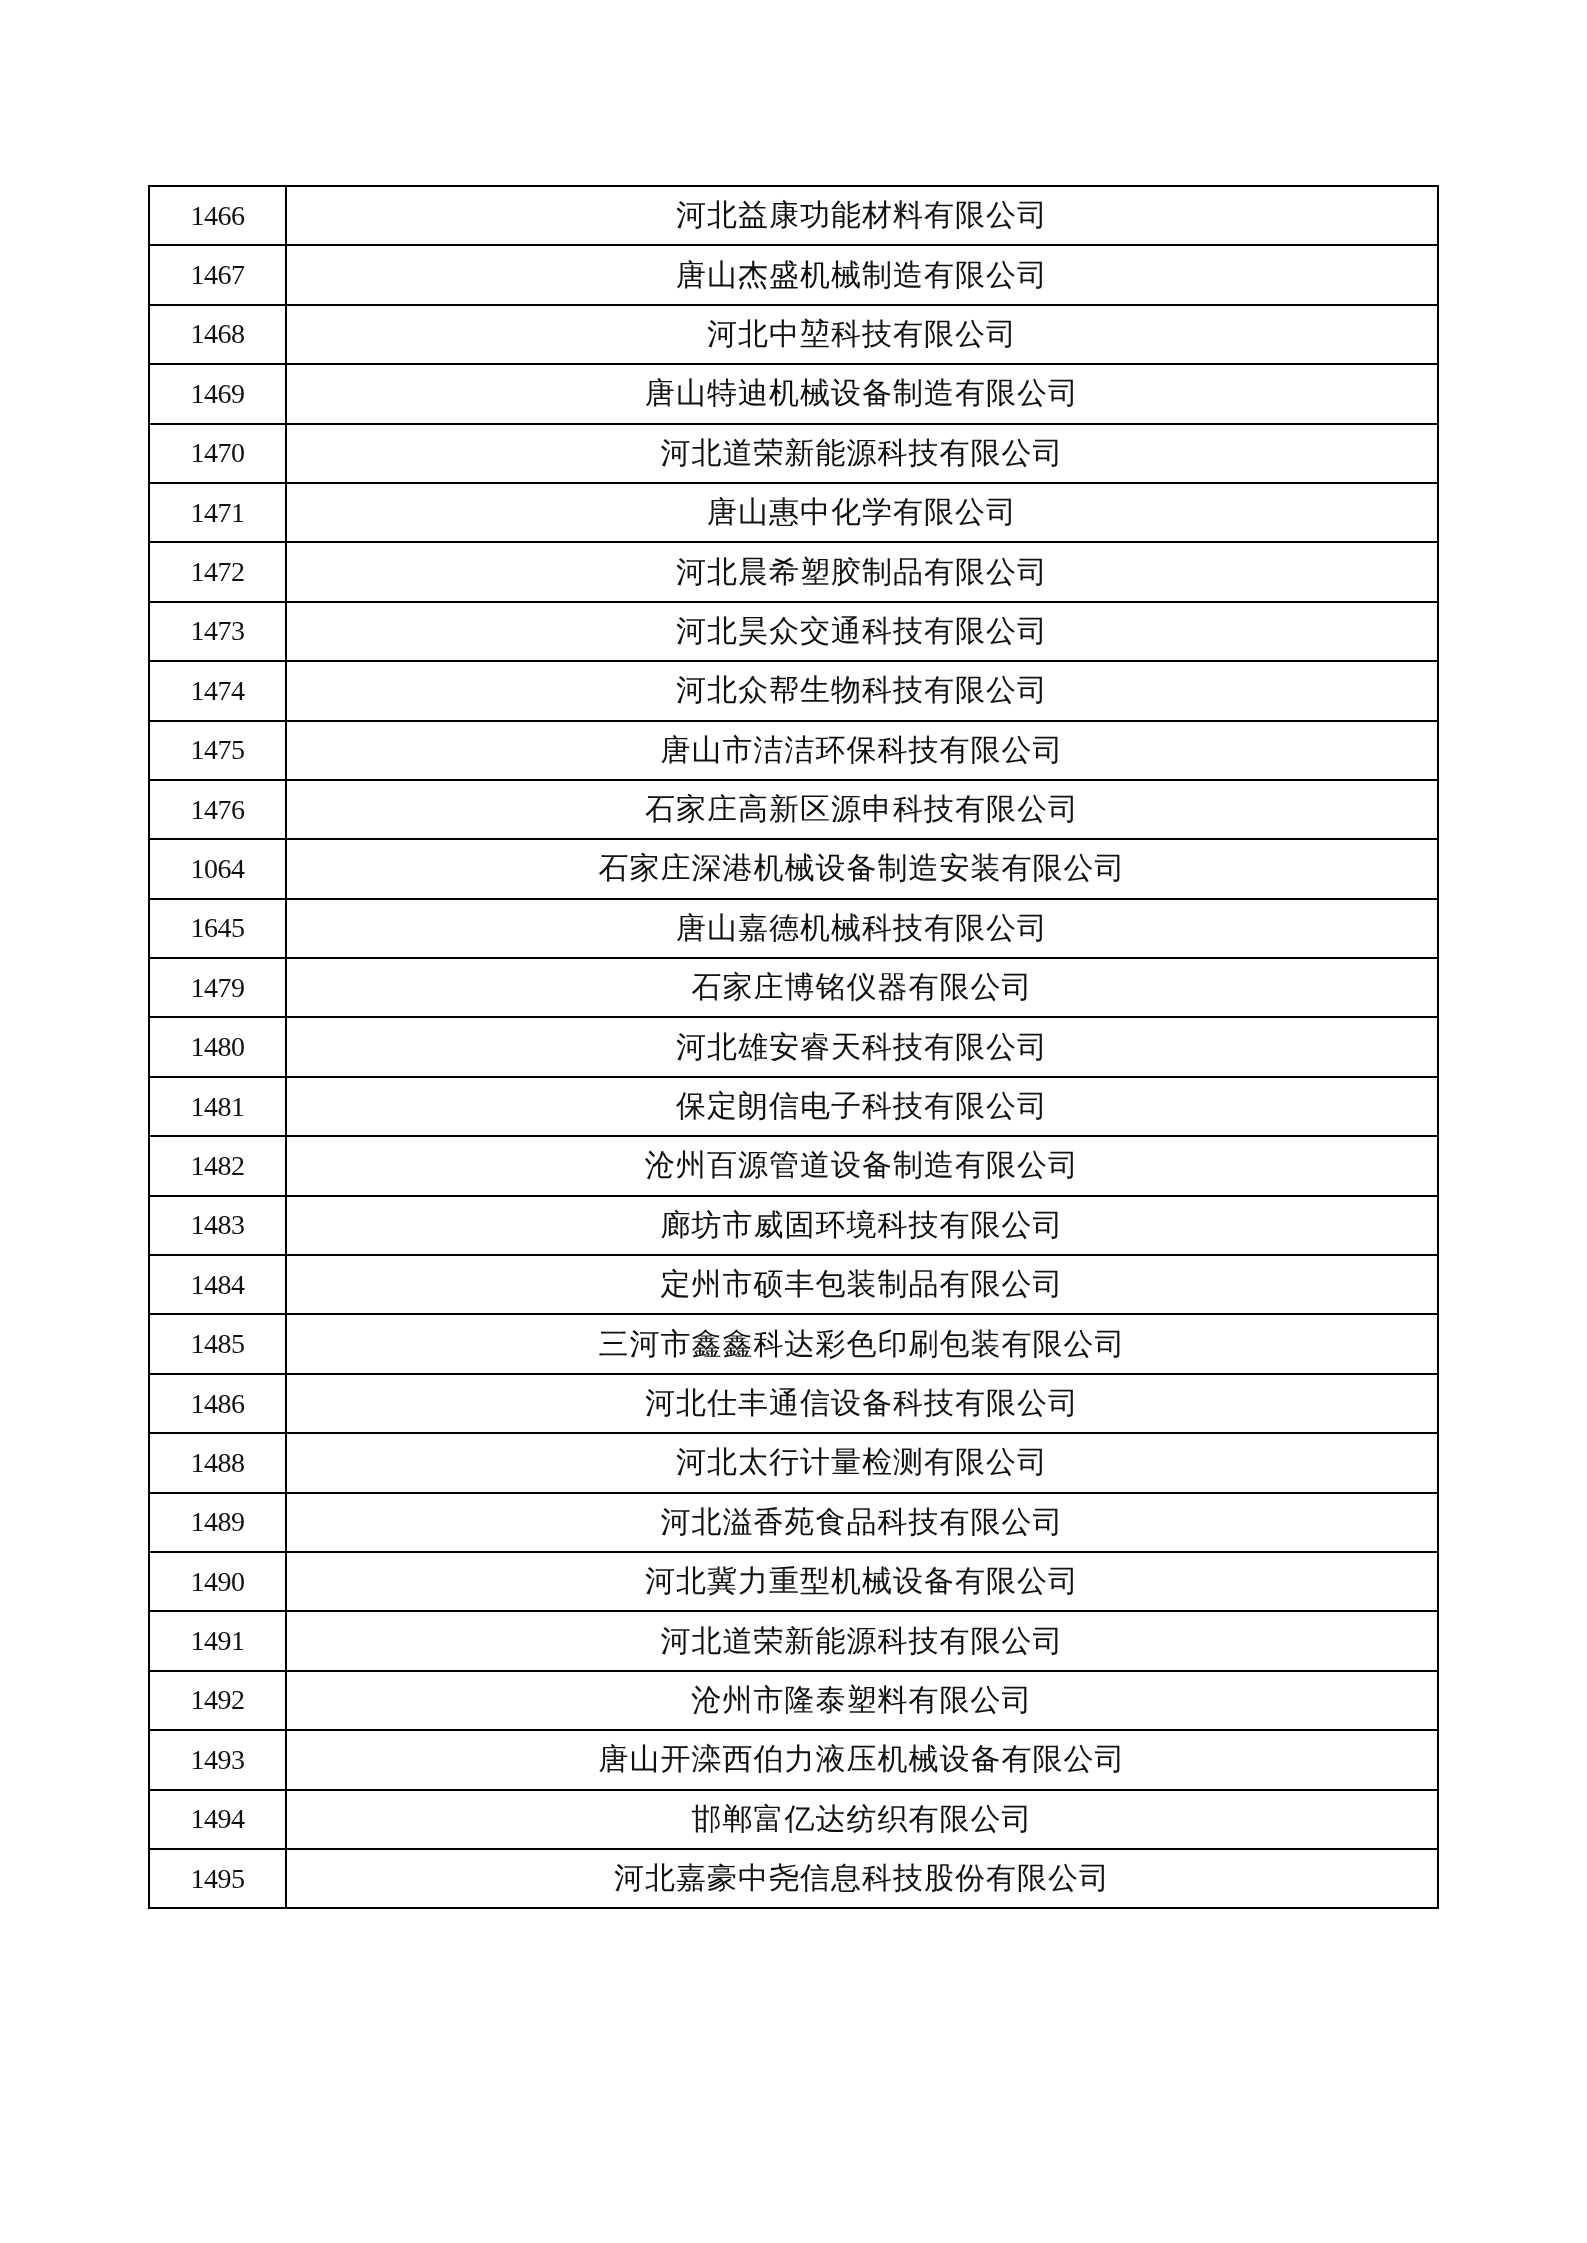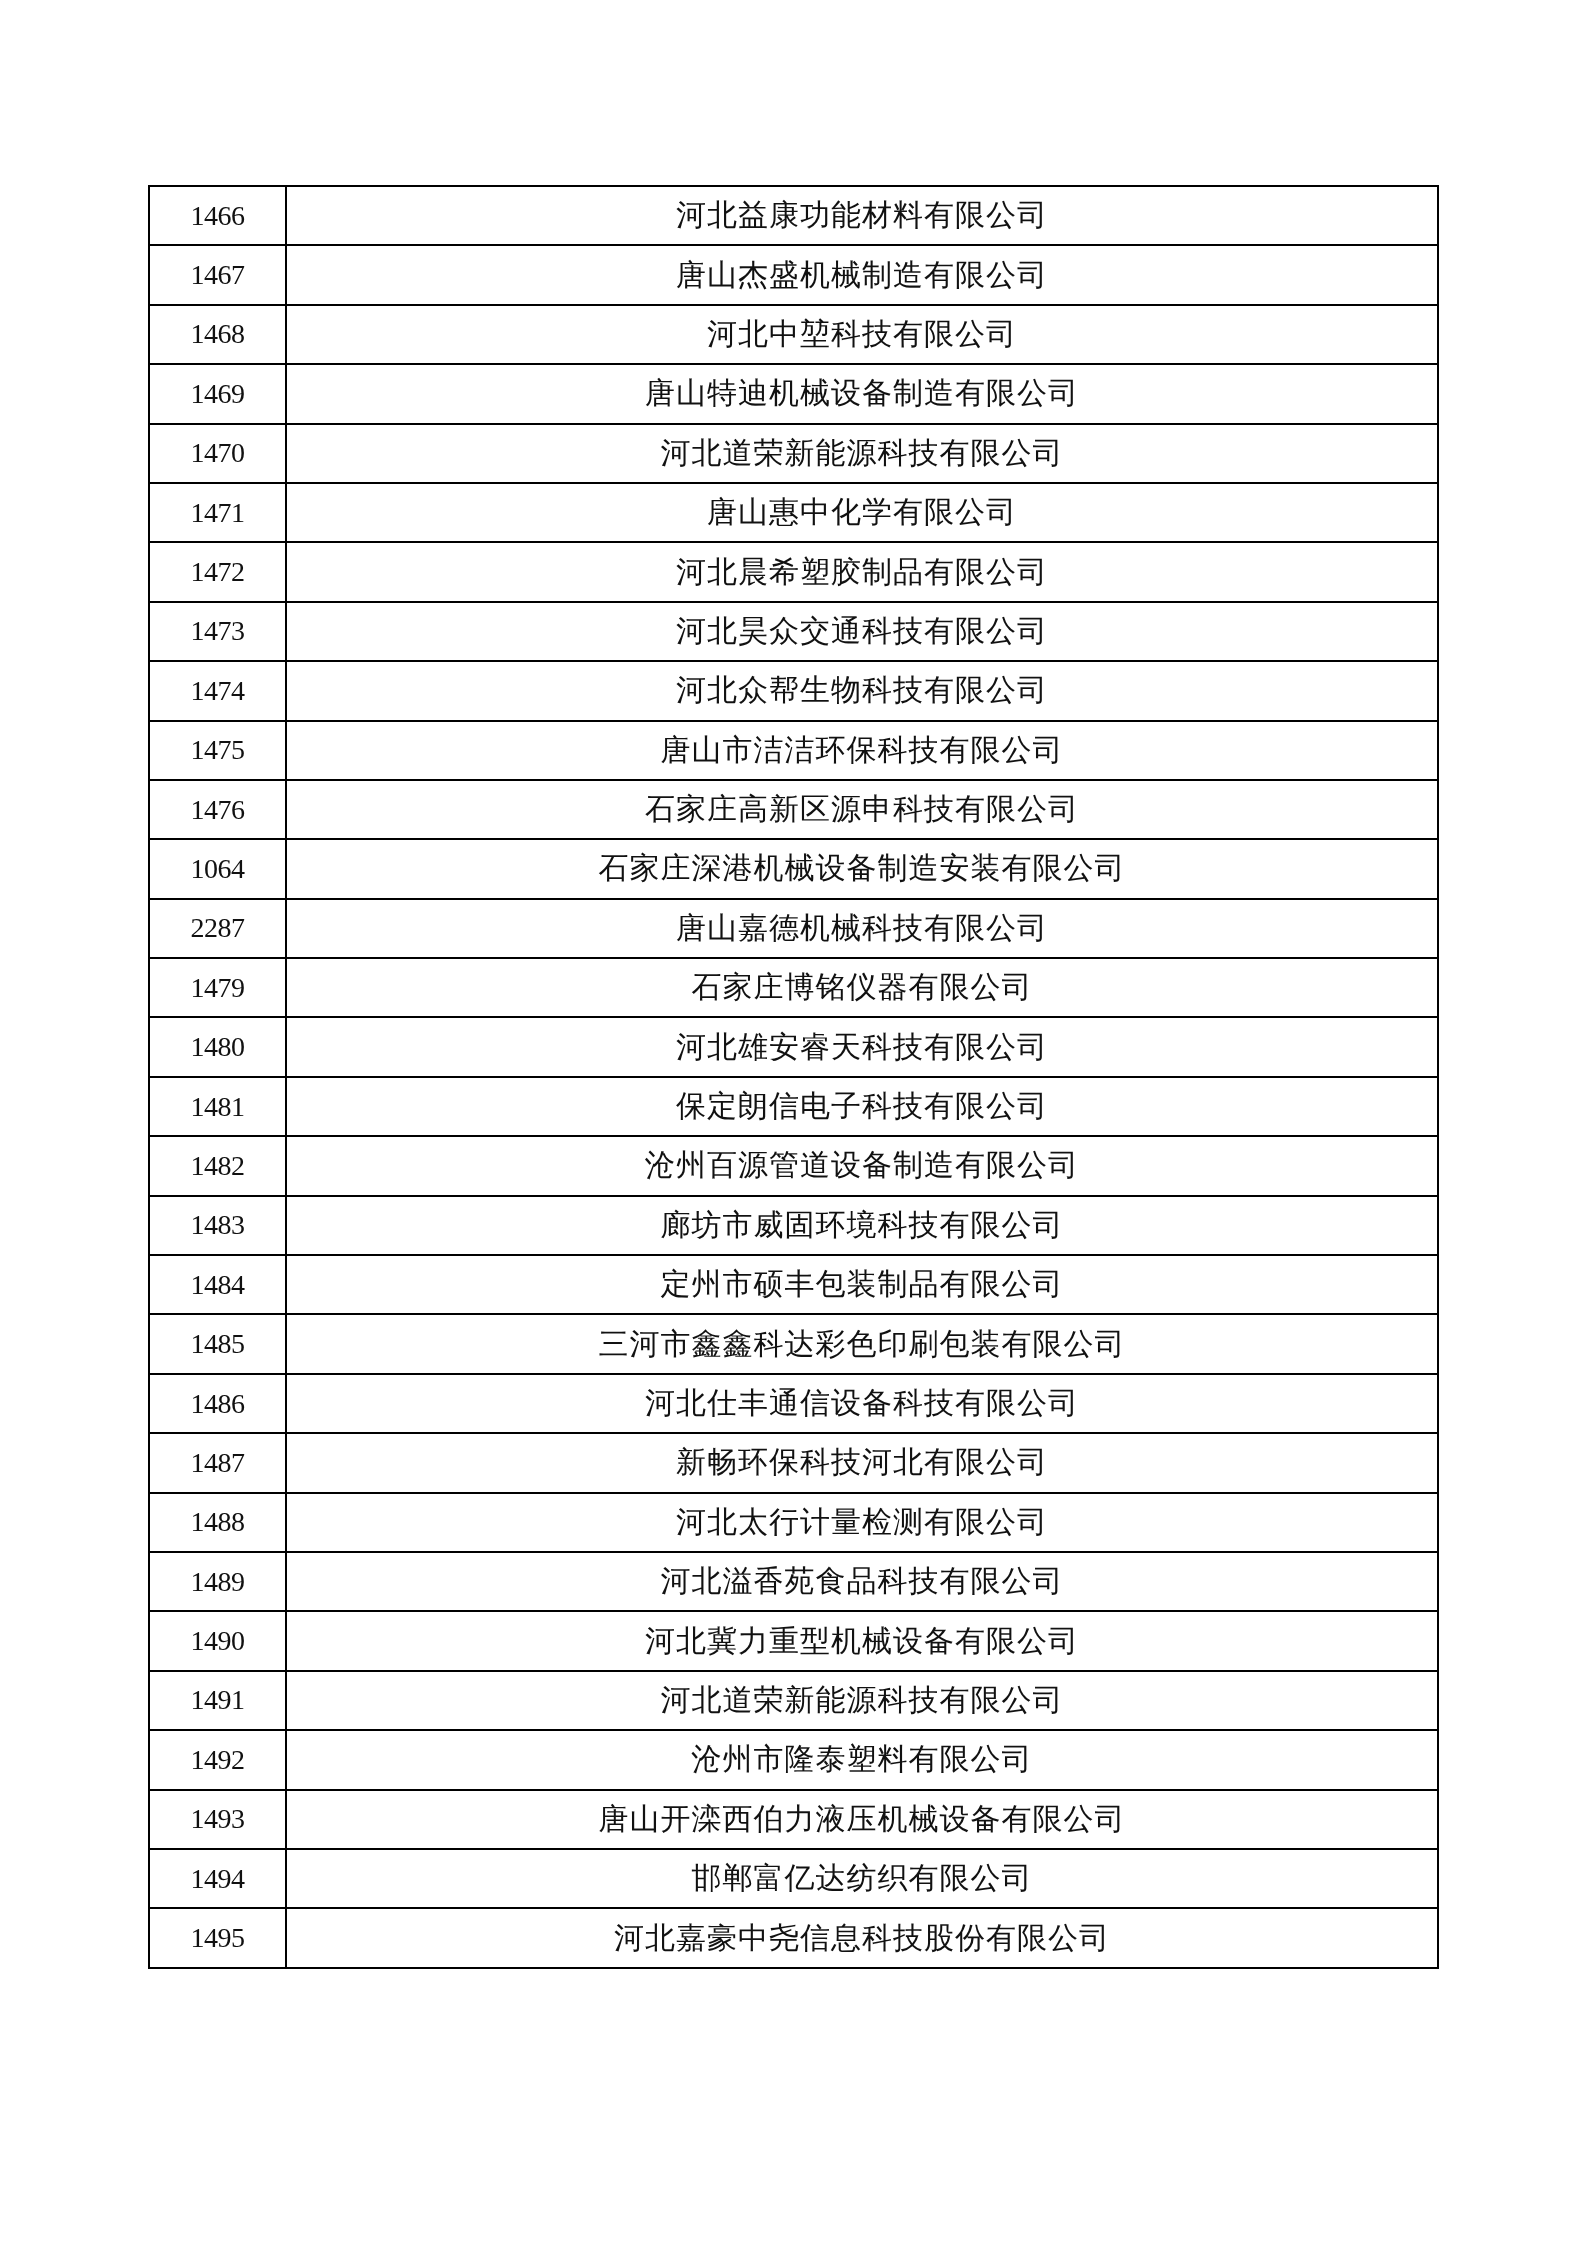--- a/index.html
+++ b/index.html
@@ -103,21 +103,21 @@
         </tr>
         <tr>
           <td class="cell-no">1476</td>
           <td class="cell-name">石家庄高新区源申科技有限公司</td>
         </tr>
         <tr>
           <td class="cell-no">1064</td>
           <td class="cell-name">石家庄深港机械设备制造安装有限公司</td>
         </tr>
         <tr>
-          <td class="cell-no">2287</td>
+          <td class="cell-no">1645</td>
           <td class="cell-name">唐山嘉德机械科技有限公司</td>
         </tr>
         <tr>
           <td class="cell-no">1479</td>
           <td class="cell-name">石家庄博铭仪器有限公司</td>
         </tr>
         <tr>
           <td class="cell-no">1480</td>
           <td class="cell-name">河北雄安睿天科技有限公司</td>
         </tr>
@@ -137,24 +137,20 @@
           <td class="cell-no">1484</td>
           <td class="cell-name">定州市硕丰包装制品有限公司</td>
         </tr>
         <tr>
           <td class="cell-no">1485</td>
           <td class="cell-name">三河市鑫鑫科达彩色印刷包装有限公司</td>
         </tr>
         <tr>
           <td class="cell-no">1486</td>
           <td class="cell-name">河北仕丰通信设备科技有限公司</td>
-        </tr>
-        <tr>
-          <td class="cell-no">1487</td>
-          <td class="cell-name">新畅环保科技河北有限公司</td>
         </tr>
         <tr>
           <td class="cell-no">1488</td>
           <td class="cell-name">河北太行计量检测有限公司</td>
         </tr>
         <tr>
           <td class="cell-no">1489</td>
           <td class="cell-name">河北溢香苑食品科技有限公司</td>
         </tr>
         <tr>

